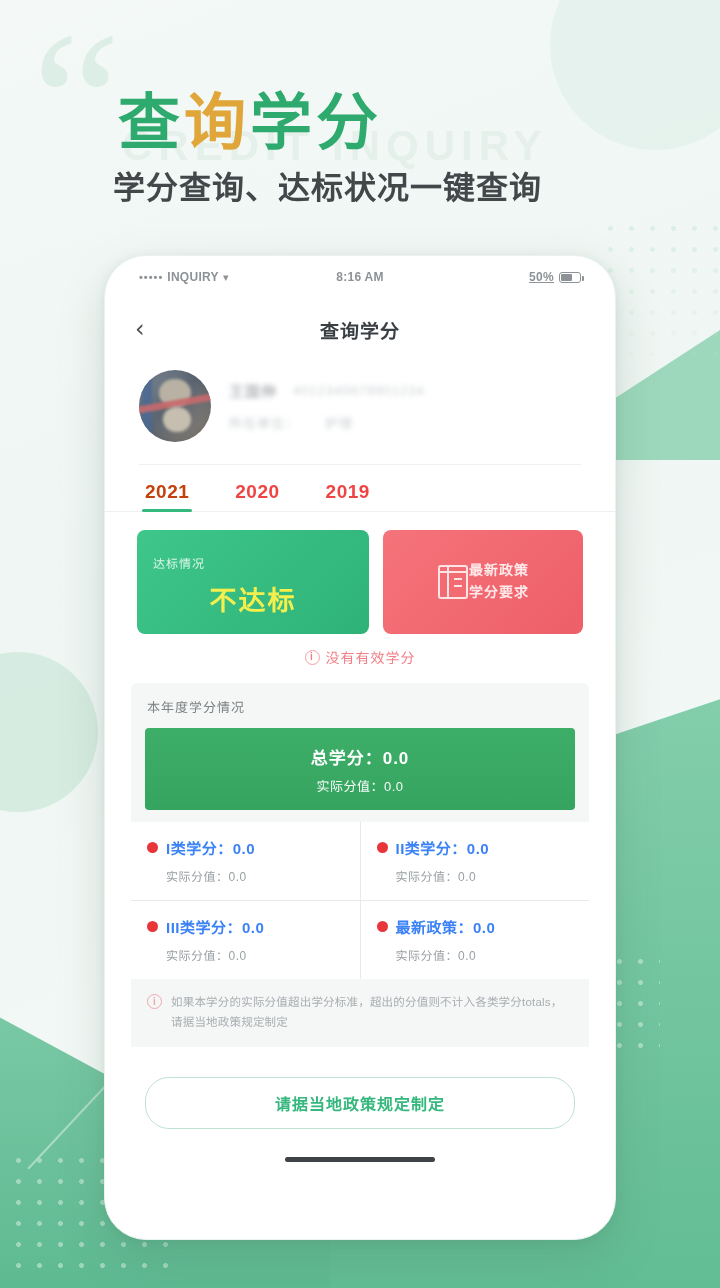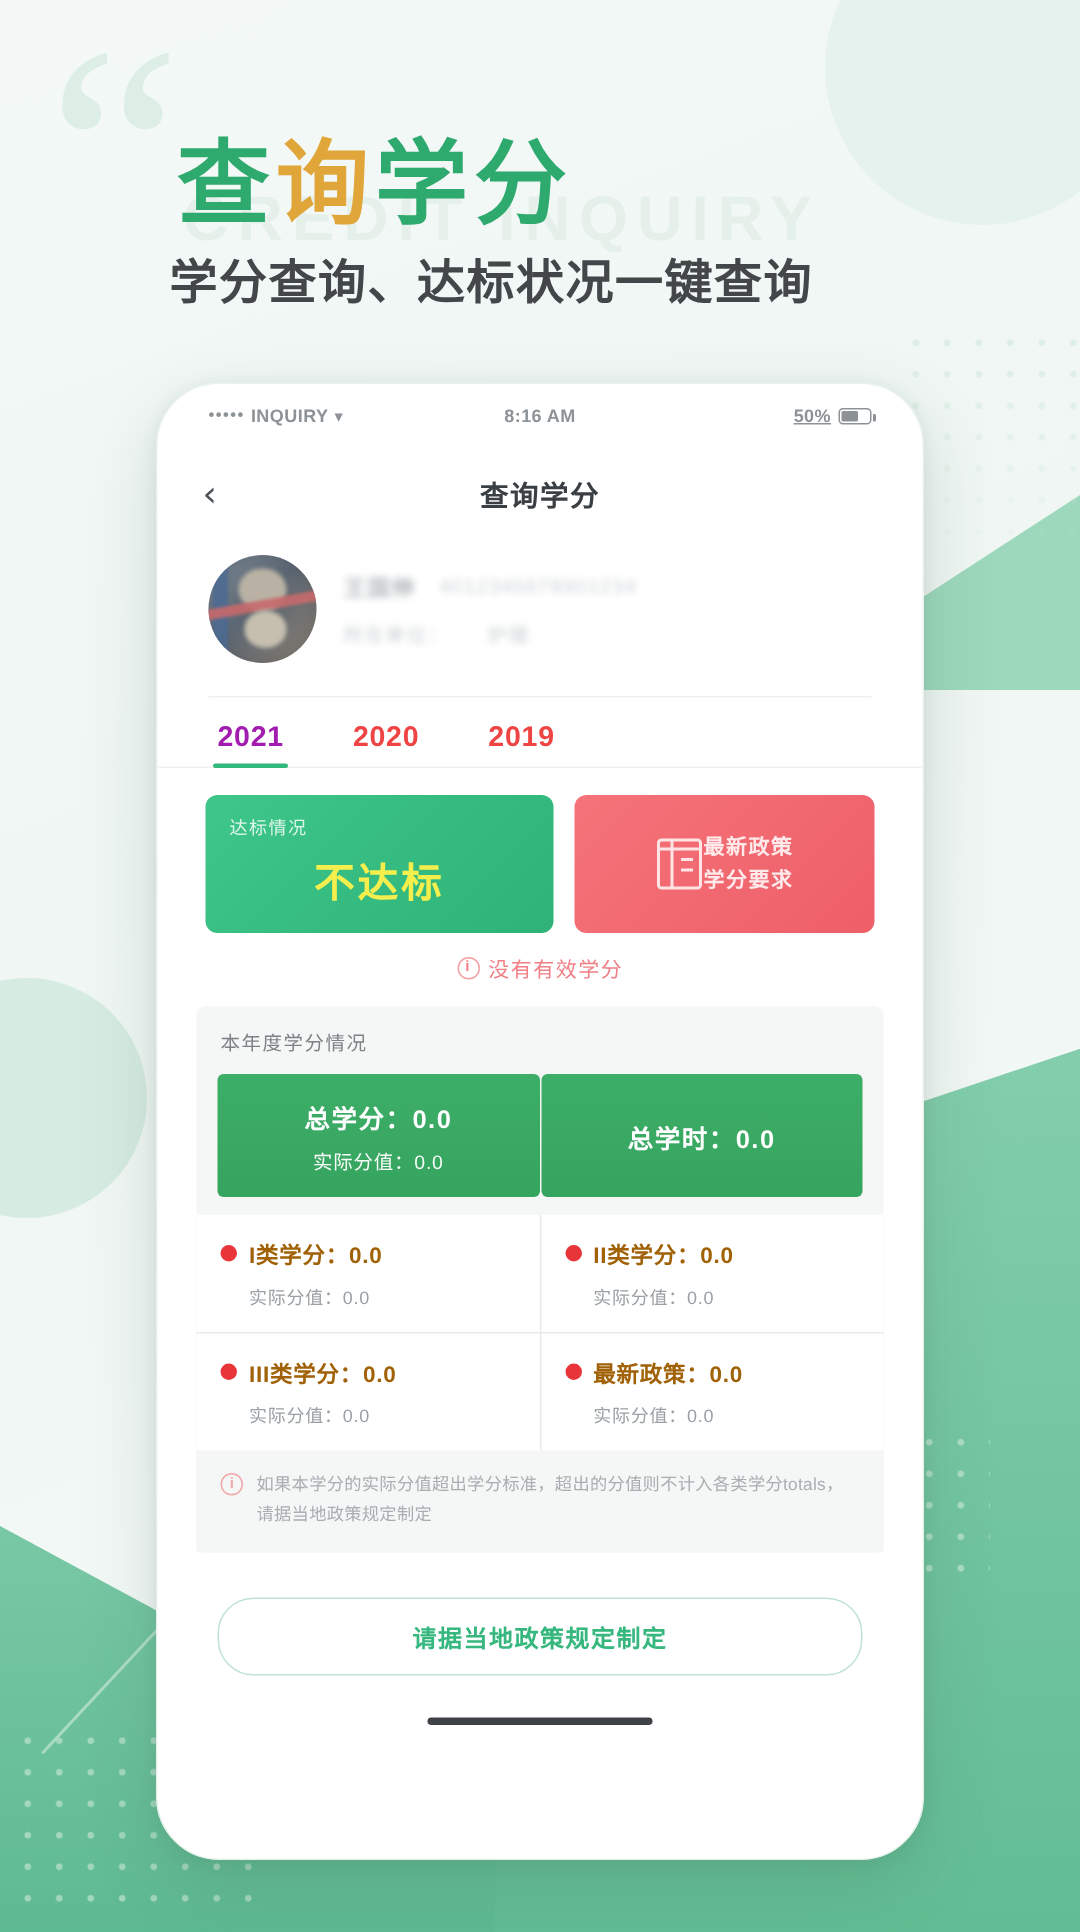--- a/index.html
+++ b/index.html
@@ -165,31 +165,31 @@
   .p-meta { font-size: 13px; color:#ccd0d3; filter: blur(2.4px); letter-spacing:1px; }
 
   .divider { height:1px; background:#eef1f0; margin: 0 34px; }
 
   
   .tabs { display:flex; gap: 46px; padding: 16px 40px 0 40px; }
   .tab {
     font-size: 19px; color: #ef4444; font-weight: bold; padding-bottom: 9px;
     cursor:pointer; position:relative; letter-spacing:.5px;
   }
-  .tab.active { color:#a21caf; }
+  .tab.active { color:#c2410c; }
   .tab.active::after{
     content:""; position:absolute; left:-3px; right:-3px; bottom:0;
     height:3px; background:#34b97d; border-radius:2px;
   }
   .tabs-line { height:1px; background:#eef1f0; margin: -1px 0 0 0; }
 
   
   .status-cards { display:flex; gap:14px; padding: 18px 32px 0 32px; }
   .card-goal {
-    flex:1; border-radius:8px; padding: 12px 16px 16px 16px; min-height:86px;
+    flex:1; border-radius:8px; padding: 24px 16px 16px 16px; min-height:86px;
     background: linear-gradient(135deg,#3ec68b 0%,#2eb277 100%);
     color:#eafbf2; position:relative;
   }
   .card-goal .lbl { font-size: 12px; opacity:.92; letter-spacing:1px; }
   .card-goal .val {
     font-size: 27px; font-weight:bold; color:#f5ef4d; letter-spacing:2px;
     text-align:center; margin-top: 8px;
   }
   .card-policy {
     flex:1; border-radius:8px; min-height:86px;
@@ -220,21 +220,21 @@
     border-radius:4px; color:#fff; min-height:82px;
     display:flex; flex-direction:column; align-items:center; justify-content:center; gap:7px;
   }
   .total-card .big { font-size: 17px; font-weight:bold; letter-spacing:1px; }
   .total-card .small { font-size: 13px; letter-spacing:.5px; opacity:.96; }
 
   .grid { display:grid; grid-template-columns:1fr 1fr; background:#e8eaea; gap:1px; margin-top:12px; }
   .cell { background:#fff; padding: 15px 16px 16px 16px; min-height:70px; }
   .cell-head { display:flex; align-items:center; gap:8px; }
   .dot-red { width:11px;height:11px;border-radius:50%;background:#e8353a;flex:0 0 auto; }
-  .cell-title { font-size:15px; font-weight:bold; color:#a16207; letter-spacing:.5px; }
+  .cell-title { font-size:15px; font-weight:bold; color:#3b82f6; letter-spacing:.5px; }
   .cell-sub { font-size:12px; color:#9aa0a4; margin-top:9px; padding-left:19px; letter-spacing:.5px; }
 
   .note {
     display:flex; gap:9px; padding: 13px 16px 15px 16px; background:#f5f6f6;
   }
   .note-ico {
     width:15px;height:15px;border-radius:50%;border:1.3px solid #f0a9ad;color:#f0a9ad;
     display:inline-flex;align-items:center;justify-content:center;
     font-size:10px;font-weight:bold;line-height:1;flex:0 0 auto;margin-top:2px;
   }
@@ -359,23 +359,20 @@
   </div>
 
   <div class="panel">
     <div class="panel-title">本年度学分情况</div>
 
     <div class="total-row">
       <div class="total-card">
         <div class="big">总学分：0.0</div>
         <div class="small">实际分值：0.0</div>
       </div>
-      <div class="total-card">
-        <div class="big">总学时：0.0</div>
-      </div>
     </div>
 
     <div class="grid">
       <div class="cell">
         <div class="cell-head">
           <span class="dot-red"></span>
           <span class="cell-title">I类学分：0.0</span>
         </div>
         <div class="cell-sub">实际分值：0.0</div>
       </div>

